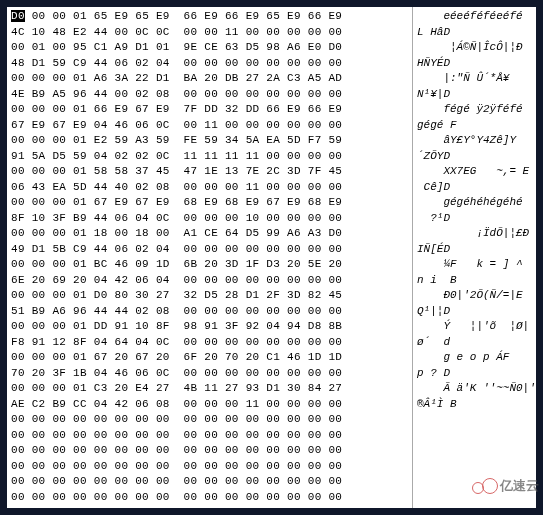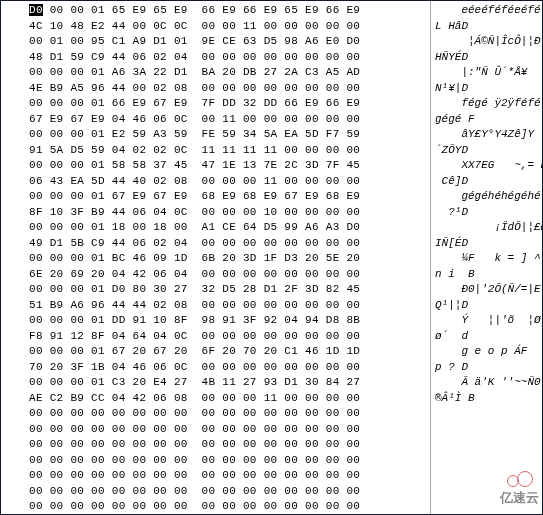--- a/index.html
+++ b/index.html
@@ -9,22 +9,21 @@
     background: #fff;
     width: 543px;
     height: 515px;
     overflow: hidden;
     position: relative;
   }
   .viewer {
     display: flex;
     width: 543px;
     height: 515px;
-    border: 1px solid #0f172a;
-    padding-left: 24px;
+    border: 7px solid #0f172a;
   }
   .hex-pane {
     width: 406px;
     padding: 2px 4px;
     border-right: 1px solid #aaa;
     line-height: 15.5px;
     white-space: pre;
     overflow: hidden;
     letter-spacing: 0.3px;
   }
@@ -36,27 +35,26 @@
     overflow: hidden;
     font-style: italic;
   }
   .hex-row span.sel {
     background: #000;
     color: #fff;
   }
   .watermark {
     position: absolute;
     right: 4px;
-    bottom: 8px;
+    bottom: 20px;
     display: flex;
     align-items: center;
     gap: 2px;
     opacity: 0.7;
     pointer-events: none;
-    flex-direction: column;
   }
   .cloud {
     width: 26px;
     height: 16px;
     position: relative;
   }
   .cloud::before, .cloud::after {
     content: "";
     position: absolute;
     border-radius: 50%;

